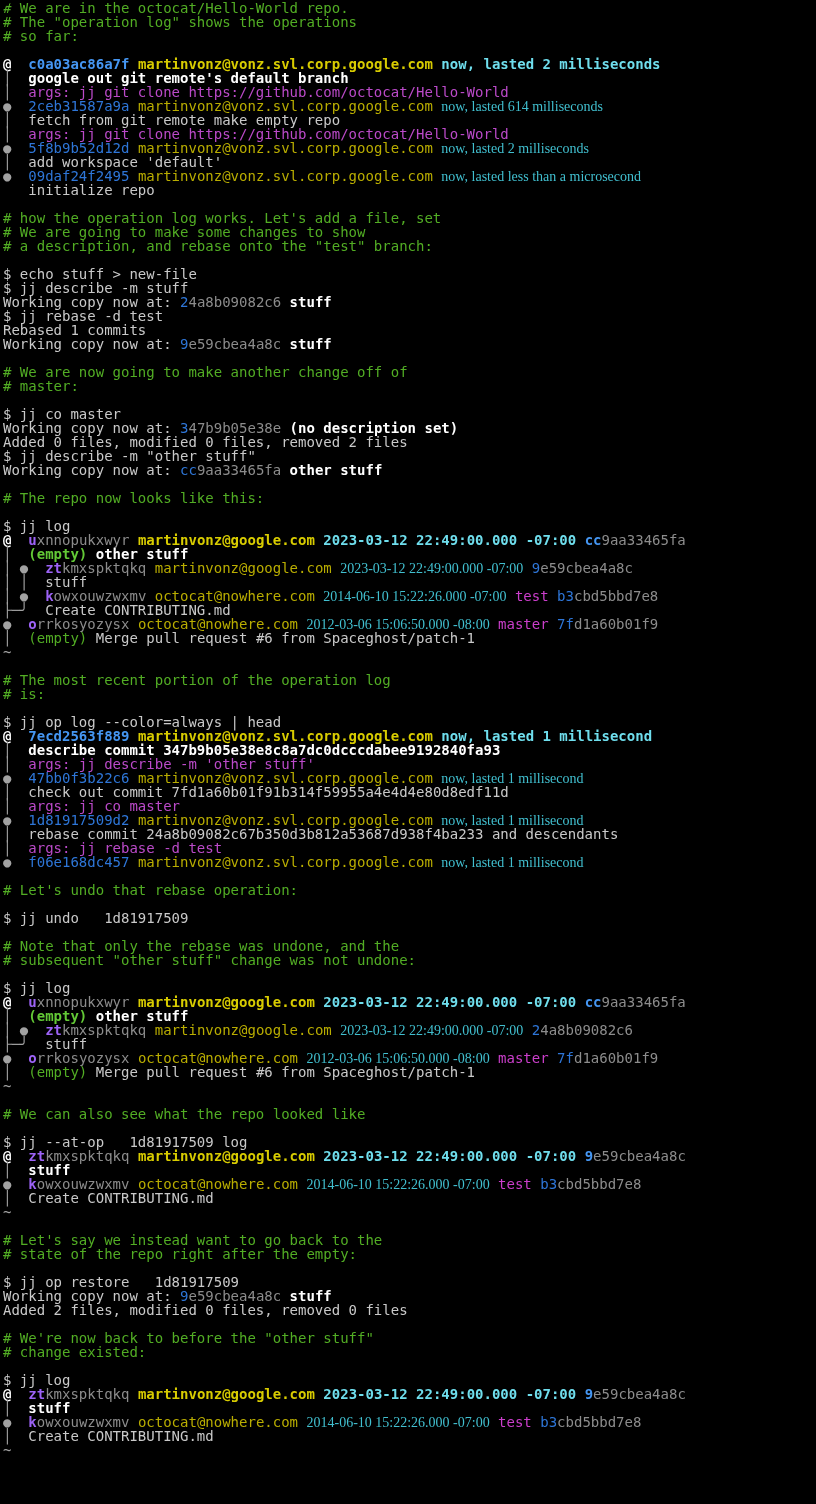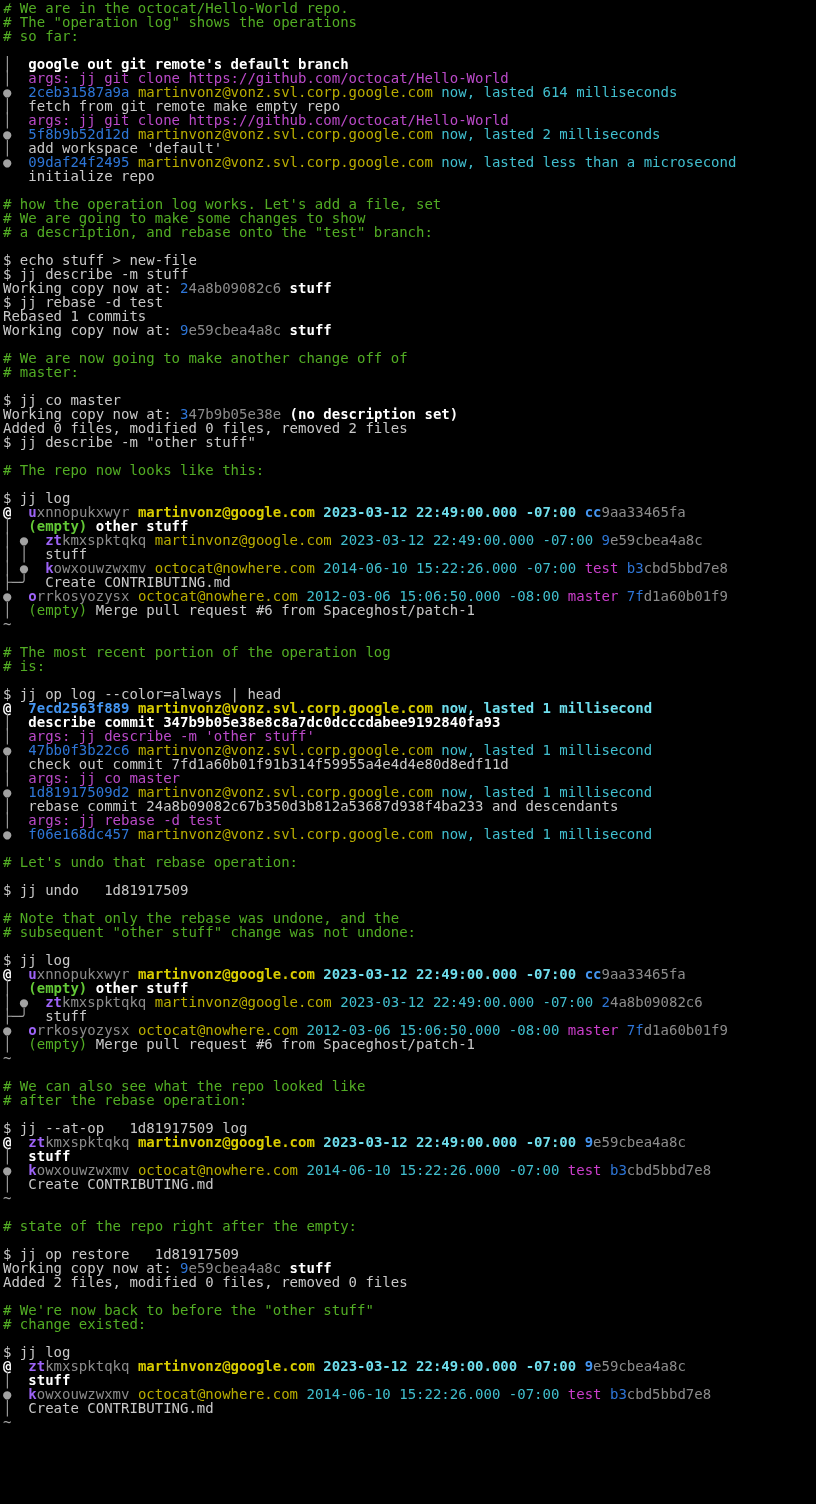--- a/index.html
+++ b/index.html
@@ -26,36 +26,37 @@
   
   .c-g  { color: var(--c-g); }
   .c-G  { color: var(--c-G); font-weight: bold; }
   .c-w  { color: var(--c-w); }
   .c-W  { color: var(--c-W); font-weight: bold; }
   .c-b  { color: var(--c-b); }
   .c-B  { color: var(--c-B); font-weight: bold; }
   .c-d  { color: var(--c-d); }
   .c-y  { color: var(--c-y); }
   .c-Y  { color: var(--c-Y); font-weight: bold; }
-  .c-c  { color: var(--c-c); }
+  .c-c  { color: var(--c-c); font-family: Liberation Serif, serif; }
   .c-C  { color: var(--c-C); font-weight: bold; }
   .c-m  { color: var(--c-m); }
   .c-M  { color: var(--c-M); font-weight: normal; }
   .c-v  { color: var(--c-v); font-weight: bold; }
   .c-gr { color: var(--c-gr); }
 </style>
 </head>
 <body>
 
 <div class="screen">
   <div>
       <div class="line"><span class="c-g"># We are in the octocat/Hello-World repo.</span></div>
       <div class="line"><span class="c-g"># The "operation log" shows the operations</span></div>
       <div class="line"><span class="c-g"># so far:</span></div>
       <div class="line"></div>
+      <div class="line"><span class="c-W">@  </span><span class="c-B">c0a03ac86a7f</span><span class="c-w"> </span><span class="c-Y">martinvonz@vonz.svl.corp.google.com</span><span class="c-w"> </span><span class="c-C">now, lasted 2 milliseconds</span></div>
       <div class="line"><span class="c-gr">│  </span><span class="c-W">google out git remote's default branch</span></div>
       <div class="line"><span class="c-gr">│  </span><span class="c-m">args: jj git clone https://github.com/octocat/Hello-World</span></div>
       <div class="line"><span class="c-gr">●  </span><span class="c-b">2ceb31587a9a</span><span class="c-w"> </span><span class="c-y">martinvonz@vonz.svl.corp.google.com</span><span class="c-w"> </span><span class="c-c">now, lasted 614 milliseconds</span></div>
       <div class="line"><span class="c-gr">│  </span><span class="c-w">fetch from git remote make empty repo</span></div>
       <div class="line"><span class="c-gr">│  </span><span class="c-m">args: jj git clone https://github.com/octocat/Hello-World</span></div>
       <div class="line"><span class="c-gr">●  </span><span class="c-b">5f8b9b52d12d</span><span class="c-w"> </span><span class="c-y">martinvonz@vonz.svl.corp.google.com</span><span class="c-w"> </span><span class="c-c">now, lasted 2 milliseconds</span></div>
       <div class="line"><span class="c-gr">│  </span><span class="c-w">add workspace 'default'</span></div>
       <div class="line"><span class="c-gr">●  </span><span class="c-b">09daf24f2495</span><span class="c-w"> </span><span class="c-y">martinvonz@vonz.svl.corp.google.com</span><span class="c-w"> </span><span class="c-c">now, lasted less than a microsecond</span></div>
       <div class="line"><span class="c-w">   initialize repo</span></div>
       <div class="line"></div>
@@ -70,20 +71,21 @@
       <div class="line"><span class="c-w">Rebased 1 commits</span></div>
       <div class="line"><span class="c-w">Working copy now at: </span><span class="c-b">9</span><span class="c-d">e59cbea4a8c</span><span class="c-w"> </span><span class="c-W">stuff</span></div>
       <div class="line"></div>
       <div class="line"><span class="c-g"># We are now going to make another change off of</span></div>
       <div class="line"><span class="c-g"># master:</span></div>
       <div class="line"></div>
       <div class="line"><span class="c-w">$ jj co master</span></div>
       <div class="line"><span class="c-w">Working copy now at: </span><span class="c-b">3</span><span class="c-d">47b9b05e38e</span><span class="c-w"> </span><span class="c-W">(no description set)</span></div>
       <div class="line"><span class="c-w">Added 0 files, modified 0 files, removed 2 files</span></div>
       <div class="line"><span class="c-w">$ jj describe -m "other stuff"</span></div>
+      <div class="line"><span class="c-w">Working copy now at: </span><span class="c-b">cc</span><span class="c-d">9aa33465fa</span><span class="c-w"> </span><span class="c-W">other stuff</span></div>
       <div class="line"></div>
       <div class="line"><span class="c-g"># The repo now looks like this:</span></div>
       <div class="line"></div>
       <div class="line"><span class="c-w">$ jj log</span></div>
       <div class="line"><span class="c-W">@  </span><span class="c-v">u</span><span class="c-d">xnnopukxwyr</span><span class="c-w"> </span><span class="c-Y">martinvonz@google.com</span><span class="c-w"> </span><span class="c-C">2023-03-12 22:49:00.000 -07:00</span><span class="c-w"> </span><span class="c-B">cc</span><span class="c-d">9aa33465fa</span></div>
       <div class="line"><span class="c-gr">│  </span><span class="c-G">(empty)</span><span class="c-w"> </span><span class="c-W">other stuff</span></div>
       <div class="line"><span class="c-gr">│ ●  </span><span class="c-v">zt</span><span class="c-d">kmxspktqkq</span><span class="c-w"> </span><span class="c-y">martinvonz@google.com</span><span class="c-w"> </span><span class="c-c">2023-03-12 22:49:00.000 -07:00</span><span class="c-w"> </span><span class="c-b">9</span><span class="c-d">e59cbea4a8c</span></div>
       <div class="line"><span class="c-gr">│ │  </span><span class="c-w">stuff</span></div>
       <div class="line"><span class="c-gr">│ ●  </span><span class="c-v">k</span><span class="c-d">owxouwzwxmv</span><span class="c-w"> </span><span class="c-y">octocat@nowhere.com</span><span class="c-w"> </span><span class="c-c">2014-06-10 15:22:26.000 -07:00</span><span class="c-w"> </span><span class="c-M">test</span><span class="c-w"> </span><span class="c-b">b3</span><span class="c-d">cbd5bbd7e8</span></div>
       <div class="line"><span class="c-gr">├─╯  </span><span class="c-w">Create CONTRIBUTING.md</span></div>
@@ -116,29 +118,29 @@
       <div class="line"><span class="c-w">$ jj log</span></div>
       <div class="line"><span class="c-W">@  </span><span class="c-v">u</span><span class="c-d">xnnopukxwyr</span><span class="c-w"> </span><span class="c-Y">martinvonz@google.com</span><span class="c-w"> </span><span class="c-C">2023-03-12 22:49:00.000 -07:00</span><span class="c-w"> </span><span class="c-B">cc</span><span class="c-d">9aa33465fa</span></div>
       <div class="line"><span class="c-gr">│  </span><span class="c-G">(empty)</span><span class="c-w"> </span><span class="c-W">other stuff</span></div>
       <div class="line"><span class="c-gr">│ ●  </span><span class="c-v">zt</span><span class="c-d">kmxspktqkq</span><span class="c-w"> </span><span class="c-y">martinvonz@google.com</span><span class="c-w"> </span><span class="c-c">2023-03-12 22:49:00.000 -07:00</span><span class="c-w"> </span><span class="c-b">2</span><span class="c-d">4a8b09082c6</span></div>
       <div class="line"><span class="c-gr">├─╯  </span><span class="c-w">stuff</span></div>
       <div class="line"><span class="c-gr">●  </span><span class="c-v">o</span><span class="c-d">rrkosyozysx</span><span class="c-w"> </span><span class="c-y">octocat@nowhere.com</span><span class="c-w"> </span><span class="c-c">2012-03-06 15:06:50.000 -08:00</span><span class="c-w"> </span><span class="c-M">master</span><span class="c-w"> </span><span class="c-b">7f</span><span class="c-d">d1a60b01f9</span></div>
       <div class="line"><span class="c-gr">│  </span><span class="c-g">(empty)</span><span class="c-w"> Merge pull request #6 from Spaceghost/patch-1</span></div>
       <div class="line"><span class="c-gr">~</span></div>
       <div class="line"></div>
       <div class="line"><span class="c-g"># We can also see what the repo looked like</span></div>
-      <div class="line"><span class="c-g"># after the rebase operation:</span></div>
       <div class="line"></div>
       <div class="line"><span class="c-w">$ jj --at-op   1d81917509 log</span></div>
       <div class="line"><span class="c-W">@  </span><span class="c-v">zt</span><span class="c-d">kmxspktqkq</span><span class="c-w"> </span><span class="c-Y">martinvonz@google.com</span><span class="c-w"> </span><span class="c-C">2023-03-12 22:49:00.000 -07:00</span><span class="c-w"> </span><span class="c-B">9</span><span class="c-d">e59cbea4a8c</span></div>
       <div class="line"><span class="c-gr">│  </span><span class="c-W">stuff</span></div>
       <div class="line"><span class="c-gr">●  </span><span class="c-v">k</span><span class="c-d">owxouwzwxmv</span><span class="c-w"> </span><span class="c-y">octocat@nowhere.com</span><span class="c-w"> </span><span class="c-c">2014-06-10 15:22:26.000 -07:00</span><span class="c-w"> </span><span class="c-M">test</span><span class="c-w"> </span><span class="c-b">b3</span><span class="c-d">cbd5bbd7e8</span></div>
       <div class="line"><span class="c-gr">│  </span><span class="c-w">Create CONTRIBUTING.md</span></div>
       <div class="line"><span class="c-gr">~</span></div>
       <div class="line"></div>
+      <div class="line"><span class="c-g"># Let's say we instead want to go back to the</span></div>
       <div class="line"><span class="c-g"># state of the repo right after the empty:</span></div>
       <div class="line"></div>
       <div class="line"><span class="c-w">$ jj op restore   1d81917509</span></div>
       <div class="line"><span class="c-w">Working copy now at: </span><span class="c-b">9</span><span class="c-d">e59cbea4a8c</span><span class="c-w"> </span><span class="c-W">stuff</span></div>
       <div class="line"><span class="c-w">Added 2 files, modified 0 files, removed 0 files</span></div>
       <div class="line"></div>
       <div class="line"><span class="c-g"># We're now back to before the "other stuff"</span></div>
       <div class="line"><span class="c-g"># change existed:</span></div>
       <div class="line"></div>
       <div class="line"><span class="c-w">$ jj log</span></div>

